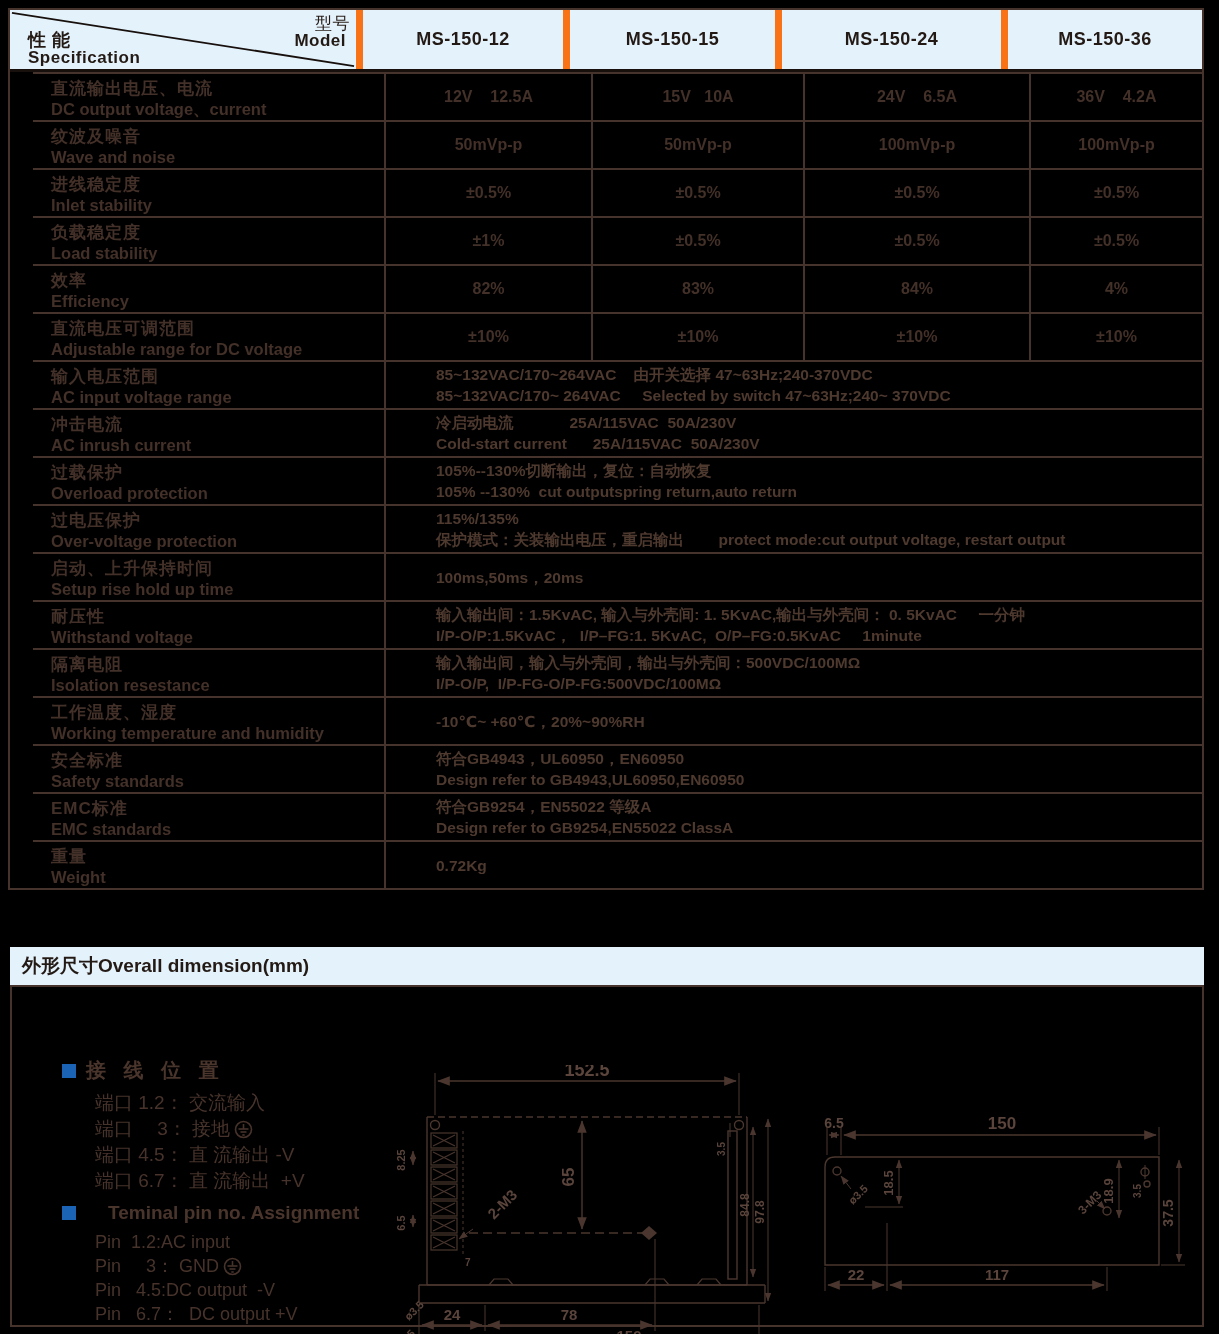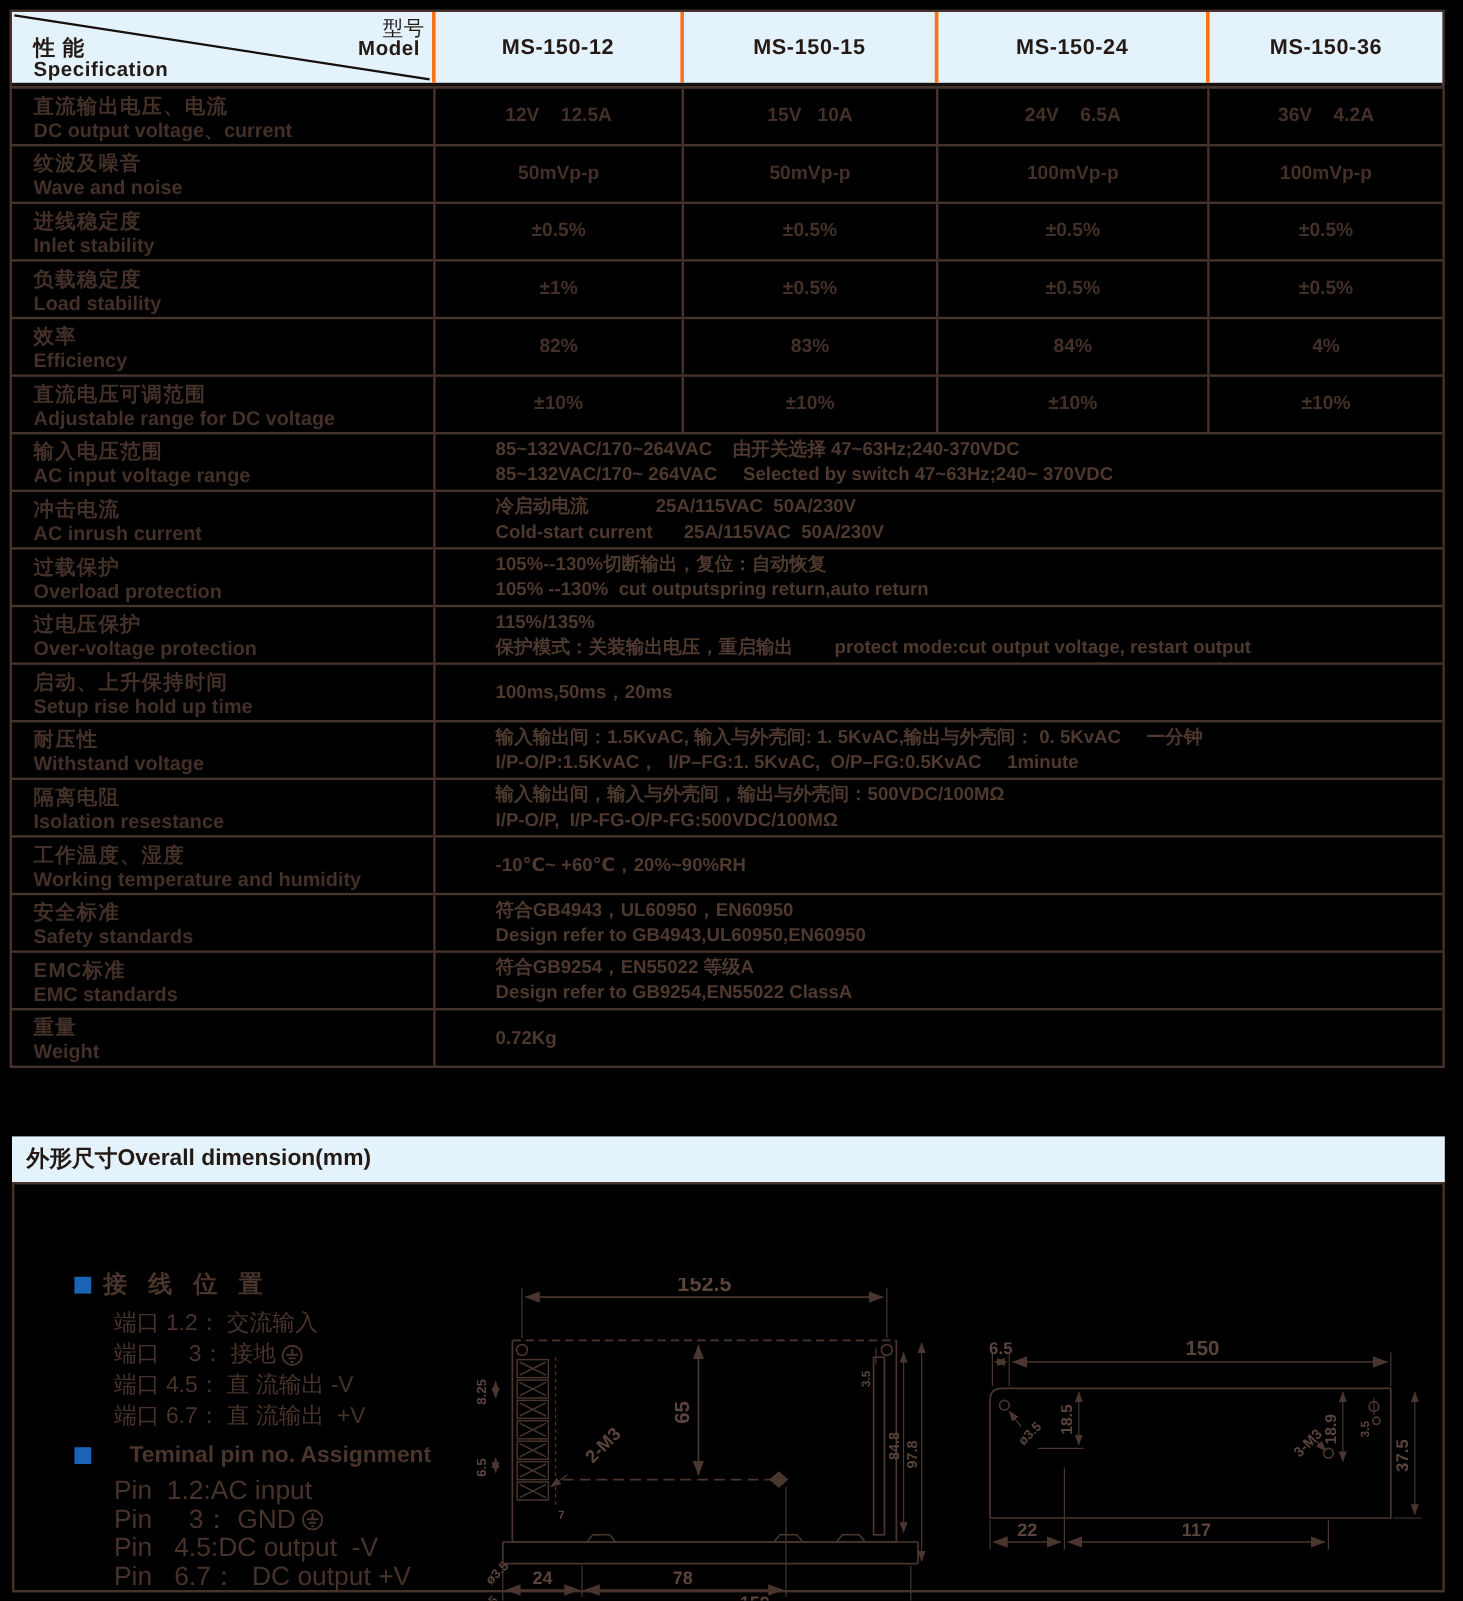--- a/index.html
+++ b/index.html
@@ -14,32 +14,32 @@
     --dimtxt:#5a443b;
   }
   *{box-sizing:border-box;margin:0;padding:0}
   html,body{background:var(--bg);}
   body{font-family:"Liberation Sans","DejaVu Sans",sans-serif;}
   #page{position:relative;width:1219px;height:1334px;background:var(--bg);overflow:hidden;}
 
   
   .spec-table{position:absolute;left:8px;top:8px;width:1196px;border:2px solid var(--line);background:var(--bg);}
   .thead{display:flex;height:62px;background:var(--hdr-bg);color:var(--hdr-ink);border-bottom:3px solid #17100d;}
-  .hcell{border-right:3px solid #f97316;display:flex;align-items:center;justify-content:center;
+  .hcell{border-right:7px solid #f97316;display:flex;align-items:center;justify-content:center;
          font-size:18px;font-weight:bold;letter-spacing:.5px;}
   .hcell:last-child{border-right:none;}
   .hlabel{position:relative;width:353px;display:block;}
   .hlabel svg.diag{position:absolute;left:0;top:0;width:100%;height:100%;}
   .spec-cn{position:absolute;left:18px;top:18px;font-size:18px;font-weight:bold;}
   .spec-en{position:absolute;left:18px;top:38px;font-size:17px;font-weight:bold;}
   .model-cn{position:absolute;right:6px;top:2px;font-size:17px;font-weight:normal;}
   .model-en{position:absolute;right:10px;top:21px;font-size:17px;font-weight:bold;}
   .c1{width:207px}.c2{width:212px}.c3{width:226px}.c4{flex:1}
 
-  .trow{display:flex;height:48px;border-top:2px solid var(--line);color:var(--ink);}
+  .trow{display:flex;height:48px;border-top:2px solid var(--line);color:var(--ink);margin-left:23px;}
   .trow:first-of-type{border-top:none;}
   .cell{border-right:2px solid var(--line);}
   .cell:last-child{border-right:none;}
   .lab{width:353px;padding:4px 8px 0 18px;line-height:21px;}
   .lab .cn{font-size:17px;font-weight:bold;letter-spacing:1px;}
   .lab .en{font-size:16.5px;font-weight:600;}
   .val{display:flex;align-items:center;justify-content:center;font-size:16px;font-weight:600;white-space:pre;}
   .span-cell{flex:1;display:flex;flex-direction:column;justify-content:center;padding-left:50px;
              font-size:15.5px;font-weight:600;line-height:21px;white-space:pre-wrap;color:var(--ink2);}
 
@@ -47,21 +47,21 @@
   .dim-panel{position:absolute;left:10px;top:947px;width:1194px;height:380px;}
   .panel-title{height:38px;background:var(--hdr-bg);color:var(--hdr-ink);display:flex;align-items:center;
                padding-left:12px;font-size:19px;font-weight:bold;}
   .dim-box{position:absolute;left:0;top:38px;width:1194px;height:342px;border:2px solid var(--line);background:var(--bg);}
 
   .wire-block{position:absolute;left:50px;top:70px;color:var(--ink2);}
   .wire-head{display:flex;align-items:center;gap:10px;font-size:20px;font-weight:bold;letter-spacing:6px;margin-bottom:6px;color:#4a352c;}
   .wire-head.en{letter-spacing:0;margin-top:8px;font-size:19px;gap:32px;}
   .bullet{width:14px;height:14px;background:var(--blue);display:inline-block;flex:0 0 auto;}
   .wire-line{font-size:19px;font-weight:normal;line-height:26px;padding-left:33px;white-space:pre;display:flex;align-items:center;gap:4px;color:#47332b;}
-  .wire-line.en{font-size:22px;line-height:24px;}
+  .wire-line.en{font-size:18px;line-height:24px;}
   .gnd{flex:0 0 auto}
 
   .front-svg{position:absolute;left:385px;top:78px;}
   .side-svg{position:absolute;left:795px;top:128px;}
   svg text{font-family:"Liberation Sans","DejaVu Sans",sans-serif;fill:var(--dimtxt);}
   .dim{font-weight:bold;}
 </style>
 </head>
 <body>
 

